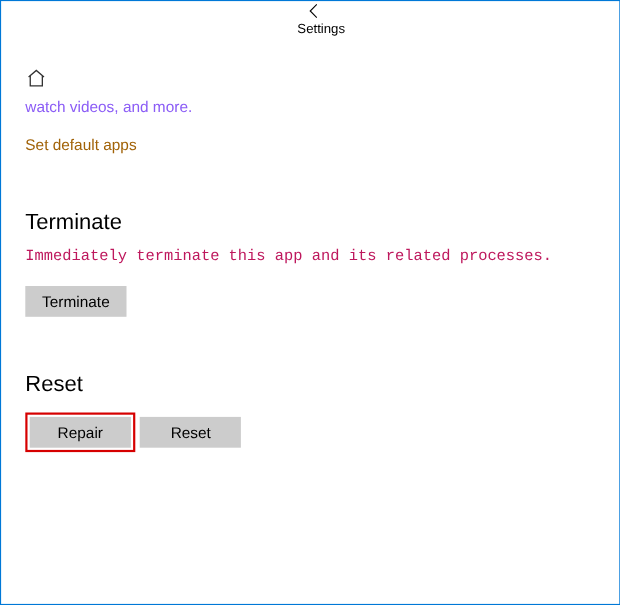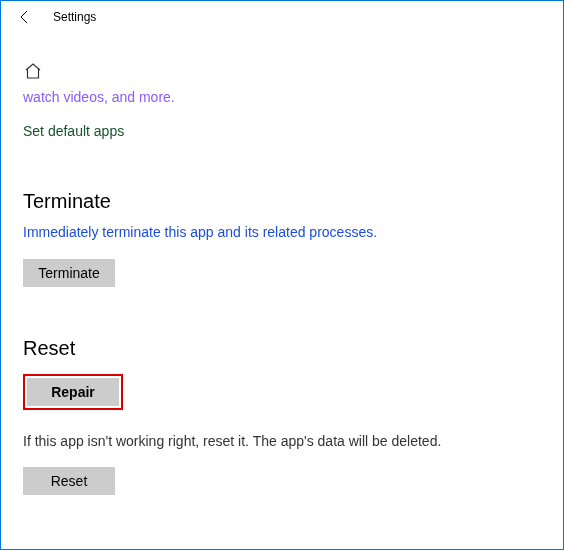--- a/index.html
+++ b/index.html
@@ -12,20 +12,21 @@
       overflow: hidden;
       position: relative;
     }
     .titlebar {
       height: 32px;
       display: flex;
       align-items: center;
       padding-left: 8px;
       font-size: 12px;
       color: #000;
+      flex-direction: column;
     }
     .back-arrow {
       width: 32px;
       height: 32px;
       display: flex;
       align-items: center;
       justify-content: center;
       cursor: pointer;
     }
     .titlebar-title {
@@ -45,35 +46,36 @@
     }
     .clipped-text {
       margin-top: 8px;
       font-size: 14px;
       color: #8b5cf6;
     }
     .link {
       display: inline-block;
       margin-top: 18px;
       font-size: 14px;
-      color: #14532d;
+      color: #a16207;
       cursor: pointer;
     }
     h2.section-title {
       font-weight: 400;
       font-size: 20px;
       color: #000;
       margin-top: 50px;
     }
     .section-desc {
       margin-top: 10px;
       font-size: 14px;
-      color: #1d4ed8;
+      color: #be185d;
       line-height: 1.4;
       max-width: 500px;
+      font-family: Liberation Mono, monospace;
     }
     .btn {
       display: inline-block;
       margin-top: 16px;
       background: #cccccc;
       border: none;
       font-size: 14px;
       font-family: inherit;
       padding: 6px 0;
       width: 92px;
@@ -82,21 +84,20 @@
       color: #000;
     }
     .highlight-box {
       display: inline-block;
       border: 2px solid #d60000;
       padding: 2px;
       margin-top: 14px;
     }
     .highlight-box .btn {
       margin-top: 0;
-      font-weight: bold;
     }
     .reset-desc2 {
       margin-top: 22px;
       font-size: 14px;
       color: #333;
       max-width: 500px;
       line-height: 1.4;
     }
   </style>
 </head>
@@ -125,16 +126,15 @@
   <a class="link">Set default apps</a>
 
   <h2 class="section-title">Terminate</h2>
   <div class="section-desc">Immediately terminate this app and its related processes.</div>
   <button class="btn">Terminate</button>
 
   <h2 class="section-title">Reset</h2>
   <span class="highlight-box">
     <button class="btn">Repair</button>
   </span>
-  <div class="reset-desc2">If this app isn't working right, reset it. The app's data will be deleted.</div>
   <button class="btn">Reset</button>
 
 </div>
 
 </body></html>

